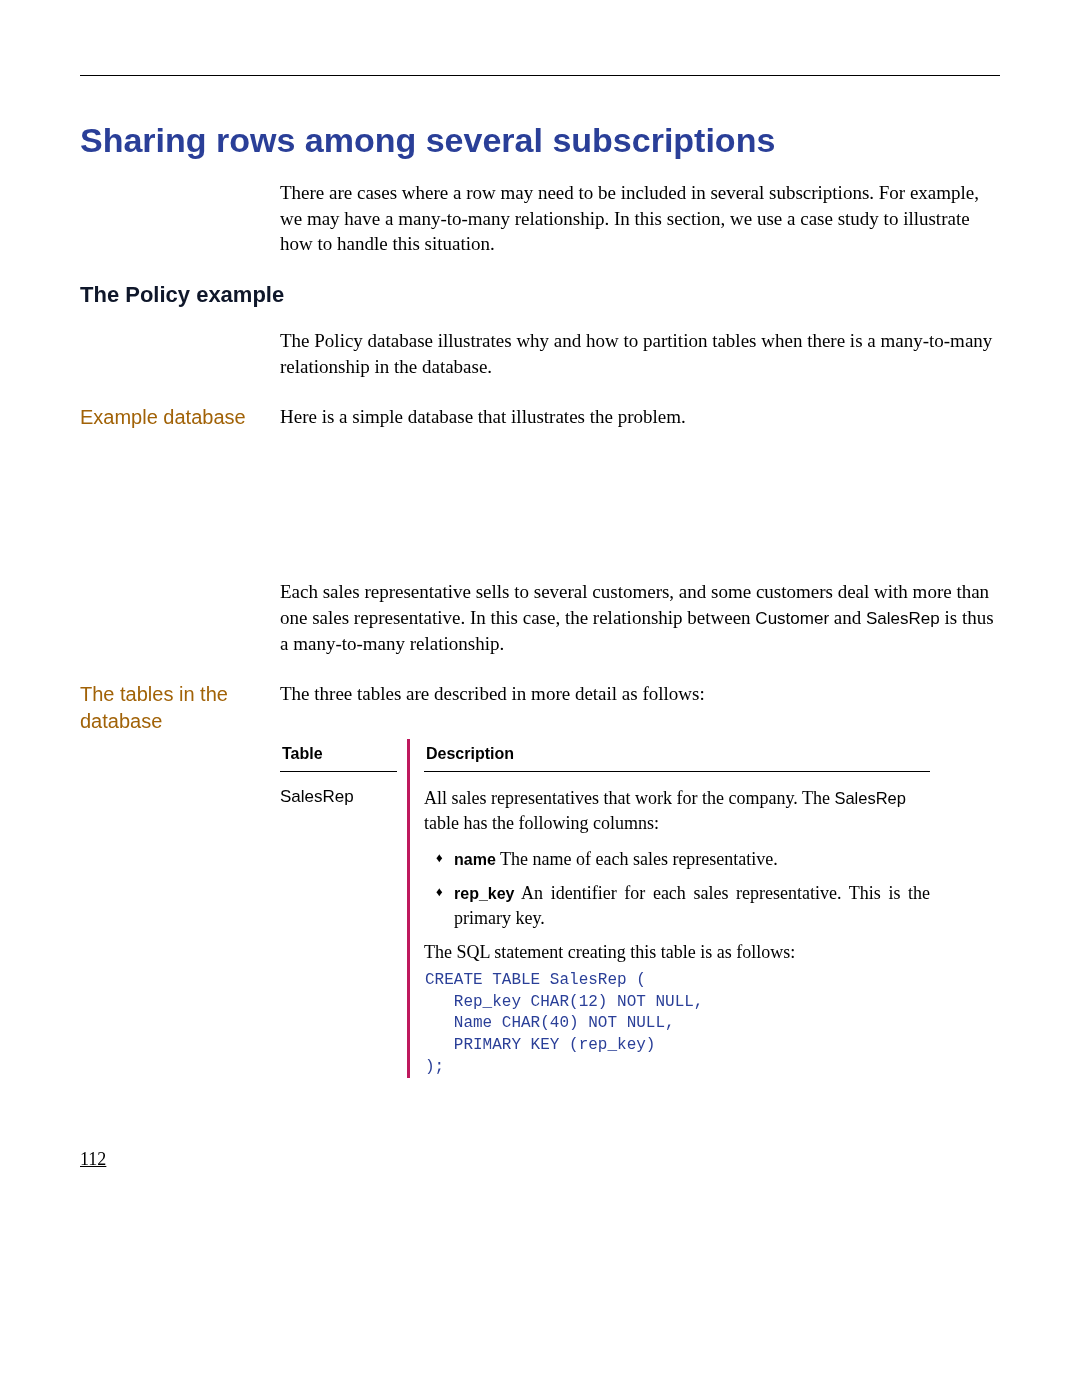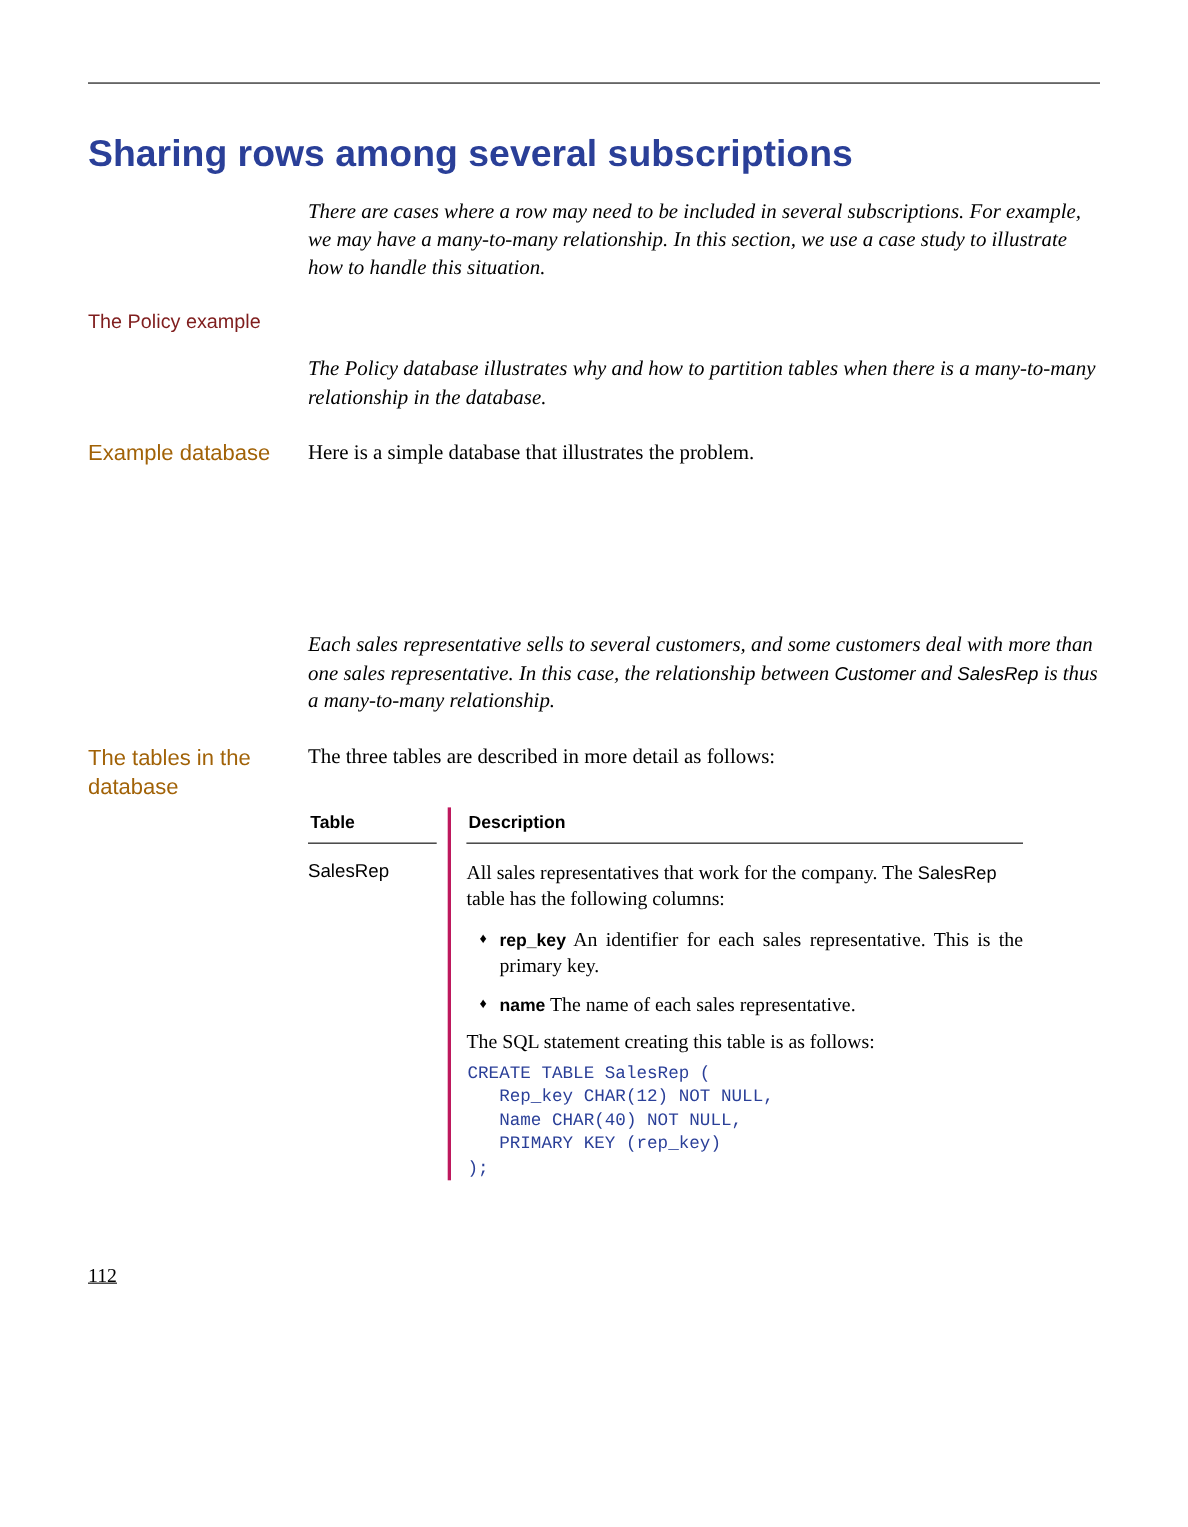--- a/index.html
+++ b/index.html
@@ -27,27 +27,26 @@
     font-size: 34px;
     margin: 0 0 20px 0;
   }
   .body-col {
     margin-left: 200px;
     font-size: 19px;
     line-height: 1.35;
   }
   .intro-para {
     margin: 0 0 25px 0;
-    font-style: italic;
   }
   h2.sub-heading {
     font-family: Arial, Helvetica, sans-serif;
-    font-weight: normal;
-    color: #7f1d1d;
-    font-size: 18px;
+    font-weight: bold;
+    color: #0f172a;
+    font-size: 22px;
     margin: 12px 0 20px 0;
   }
   .row {
     display: flex;
     align-items: flex-start;
     margin-bottom: 8px;
   }
   .side-label {
     width: 200px;
     flex: 0 0 200px;
@@ -185,24 +184,24 @@
     <div class="col-table">
       <div class="th">Table</div>
       <div class="td" style="font-family:Arial,Helvetica,sans-serif; font-size:17px;">SalesRep</div>
     </div>
     <div class="col-desc">
       <div class="th">Description</div>
       <div class="td">
         <span>All sales representatives that work for the company. The </span><span class="sans-inline">SalesRep</span><span> table has the following columns:</span>
         <ul class="bullets">
           <li>
-            <span class="col-name">rep_key</span><span>   An identifier for each sales representative. This is the primary key.</span>
+            <span class="col-name">name</span><span>   The name of each sales representative.</span>
           </li>
           <li>
-            <span class="col-name">name</span><span>   The name of each sales representative.</span>
+            <span class="col-name">rep_key</span><span>   An identifier for each sales representative. This is the primary key.</span>
           </li>
         </ul>
         <div>The SQL statement creating this table is as follows:</div>
         <pre class="code">CREATE TABLE SalesRep (
    Rep_key CHAR(12) NOT NULL,
    Name CHAR(40) NOT NULL,
    PRIMARY KEY (rep_key)
 );</pre>
       </div>
     </div>

